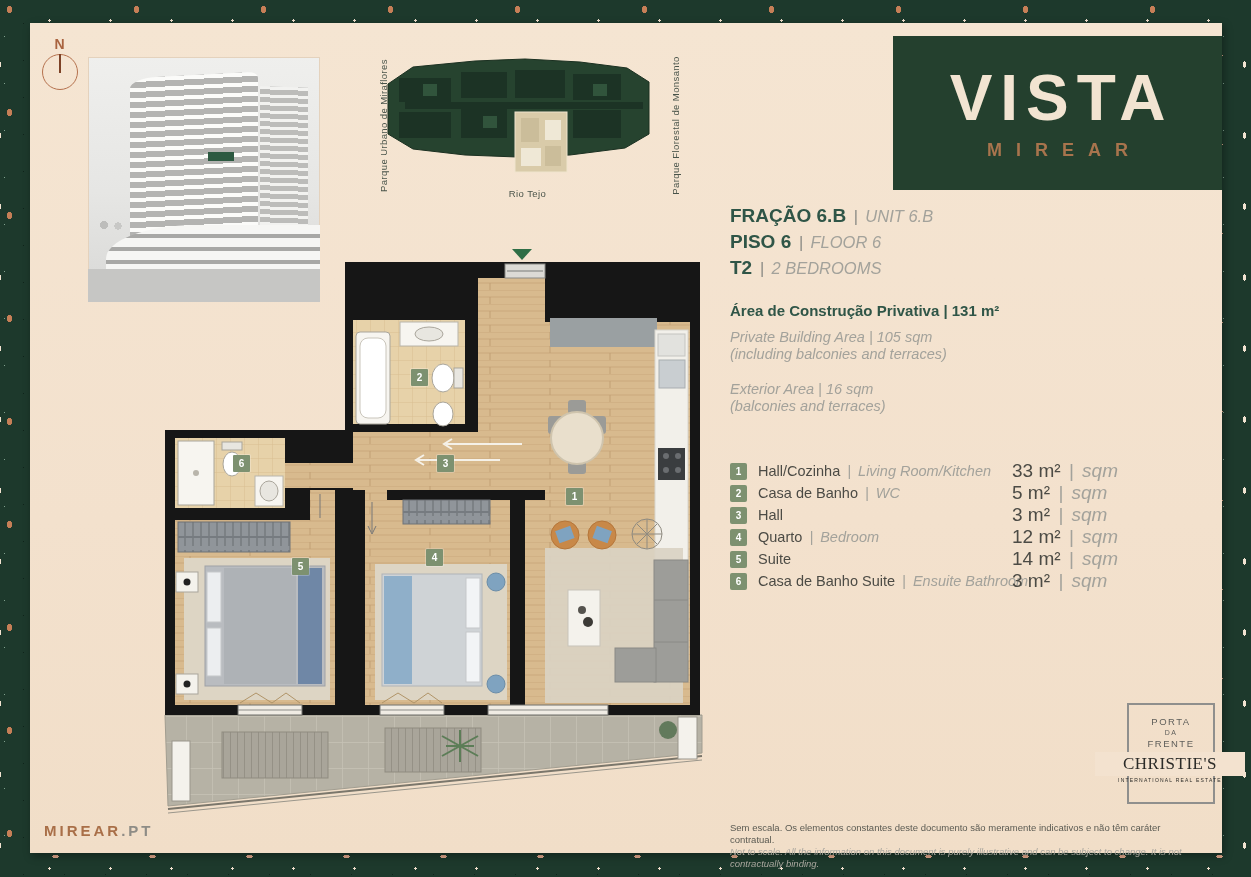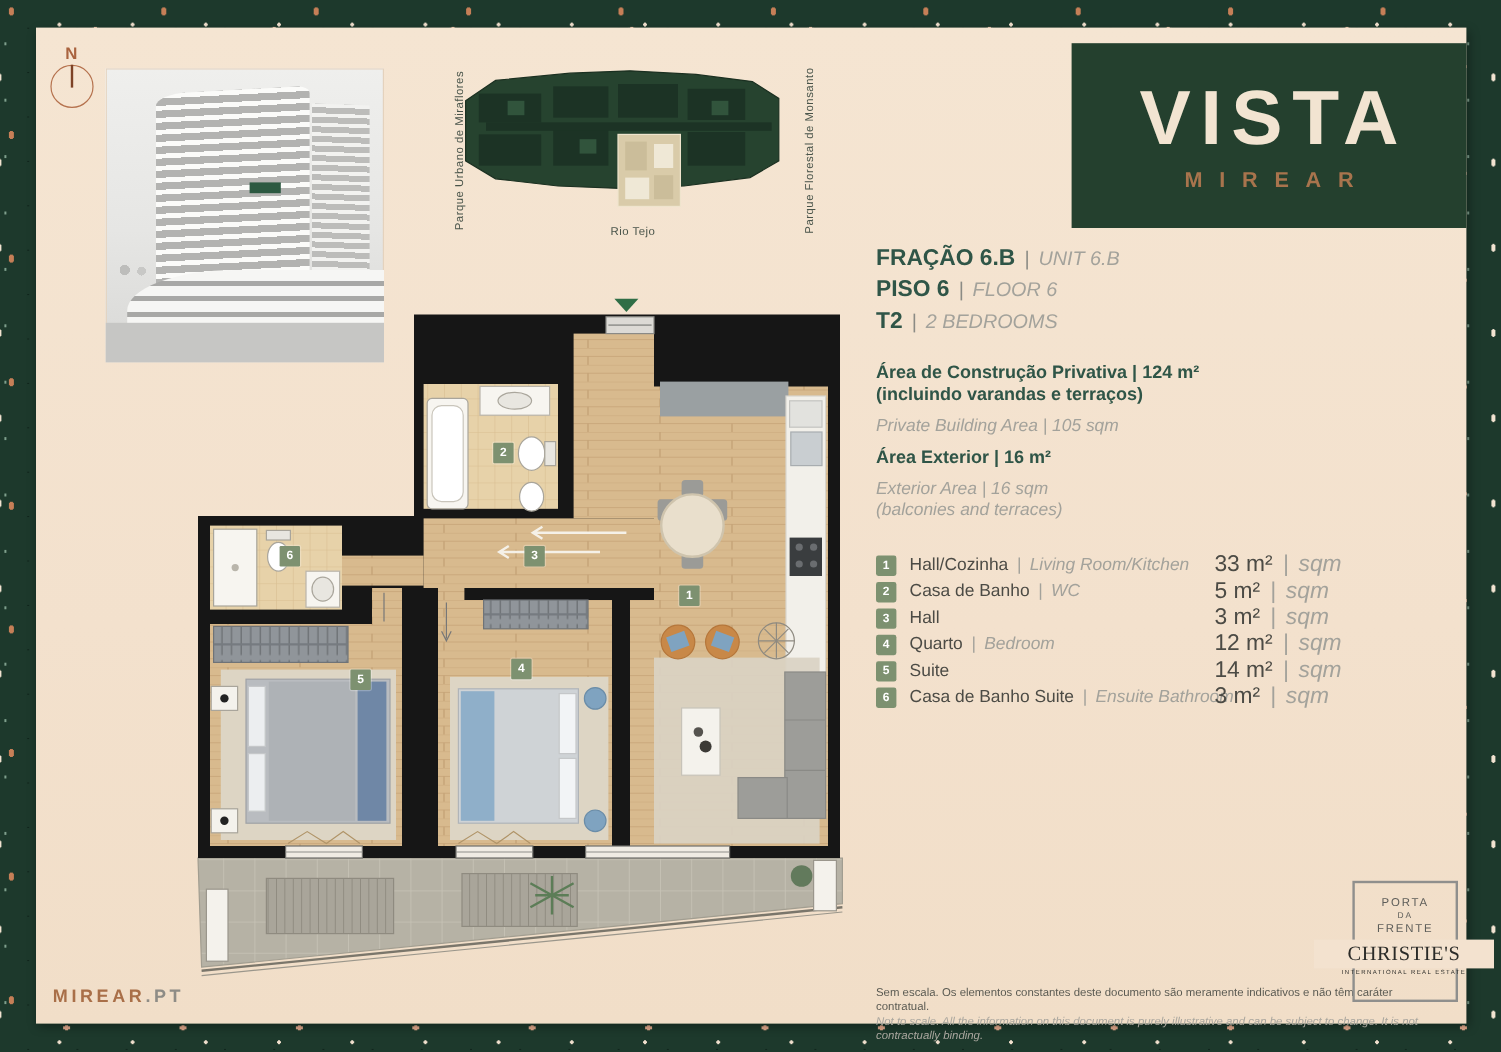--- a/index.html
+++ b/index.html
@@ -77,21 +77,21 @@
   .pbadge{position:absolute;width:17px;height:17px;background:#7d9170;color:#fff;font-size:10px;font-weight:bold;
     display:flex;align-items:center;justify-content:center;border-radius:1px;box-shadow:0 0 0 1px rgba(255,255,255,.25);}
   
   .siteurl{position:absolute;left:44px;top:822px;font-size:15px;font-weight:bold;letter-spacing:3px;}
   .siteurl .brand{color:#a96f48;}
   .siteurl .tld{color:#8e8c86;}
   .disclaimer{position:absolute;left:730px;top:822px;width:465px;}
   .disc-pt{color:#5a5a52;font-size:9.5px;line-height:12px;}
   .disc-en{color:#a9a69e;font-size:9.5px;font-style:italic;line-height:12px;}
   
-  .agency{position:absolute;left:1127px;top:734px;width:84px;height:97px;border:2px solid #8f8f8d;}
+  .agency{position:absolute;left:1127px;top:703px;width:84px;height:97px;border:2px solid #8f8f8d;}
   .agency .porta{margin-top:11px;text-align:center;color:#5e5e5a;font-size:9.5px;letter-spacing:1.5px;line-height:11px;}
   .agency .name{position:absolute;left:-34px;top:47px;width:150px;text-align:center;background:#f3e2cf;
     font-family:"Liberation Serif",serif;font-size:17px;color:#2b2b28;letter-spacing:.5px;padding:2px 0;}
   .agency .sub{position:absolute;left:-34px;top:72px;width:150px;text-align:center;color:#2b2b28;font-size:5px;letter-spacing:1.2px;}
 </style>
 </head>
 <body>
 
 <div class="stage">
   <div class="panel"></div>
@@ -160,26 +160,25 @@
       <span class="en-big">FLOOR 6</span>
     </div>
     <div>
       <span class="pt-big">T2</span>
       <span class="en-big sep">|</span>
       <span class="en-big">2 BEDROOMS</span>
     </div>
   </div>
 
   <div class="areas">
-    <div class="pt-line">Área de Construção Privativa | 124 m²</div>
-    <div class="pt-line">(incluindo varandas e terraços)</div>
+    <div class="pt-line">Área de Construção Privativa | 131 m²</div>
     <div class="gap8"></div>
     <div class="en-line">Private Building Area | 105 sqm</div>
+    <div class="en-line">(including balconies and terraces)</div>
     <div class="gap8"></div>
-    <div class="pt-line">Área Exterior | 16 m²</div>
     <div class="gap8"></div>
     <div class="en-line">Exterior Area | 16 sqm</div>
     <div class="en-line">(balconies and terraces)</div>
   </div>
 
   <div class="roomtable">
     <div class="trow">
       <span class="badge">1</span>
       <span class="rname"><span>Hall/Cozinha</span> <span class="en sep">|</span> <span class="en">Living Room/Kitchen</span></span>
       <span class="rarea"><span>33 m²</span> <span class="en sep">|</span> <span class="en">sqm</span></span>

